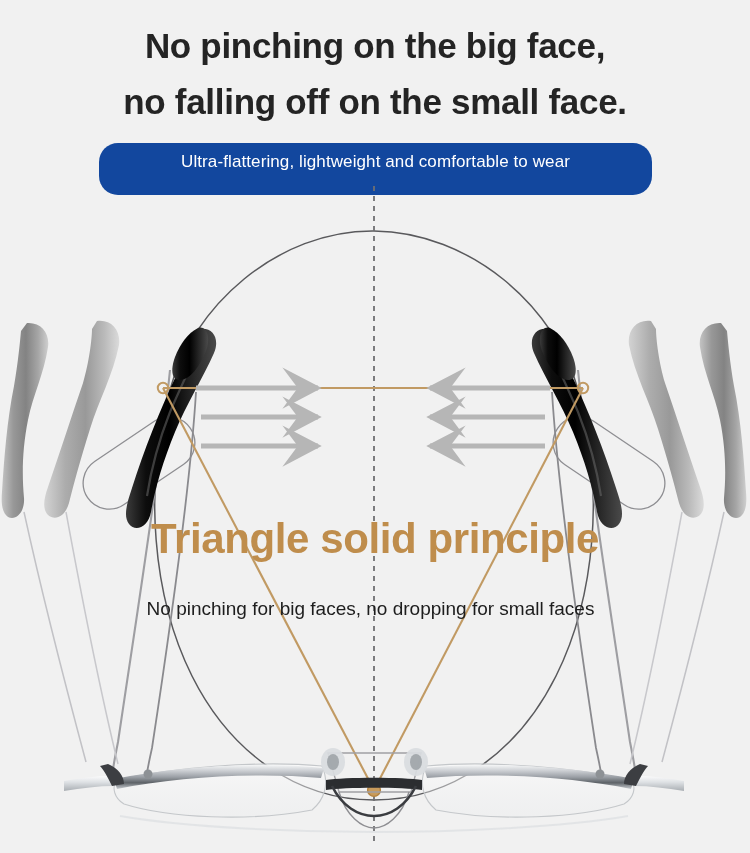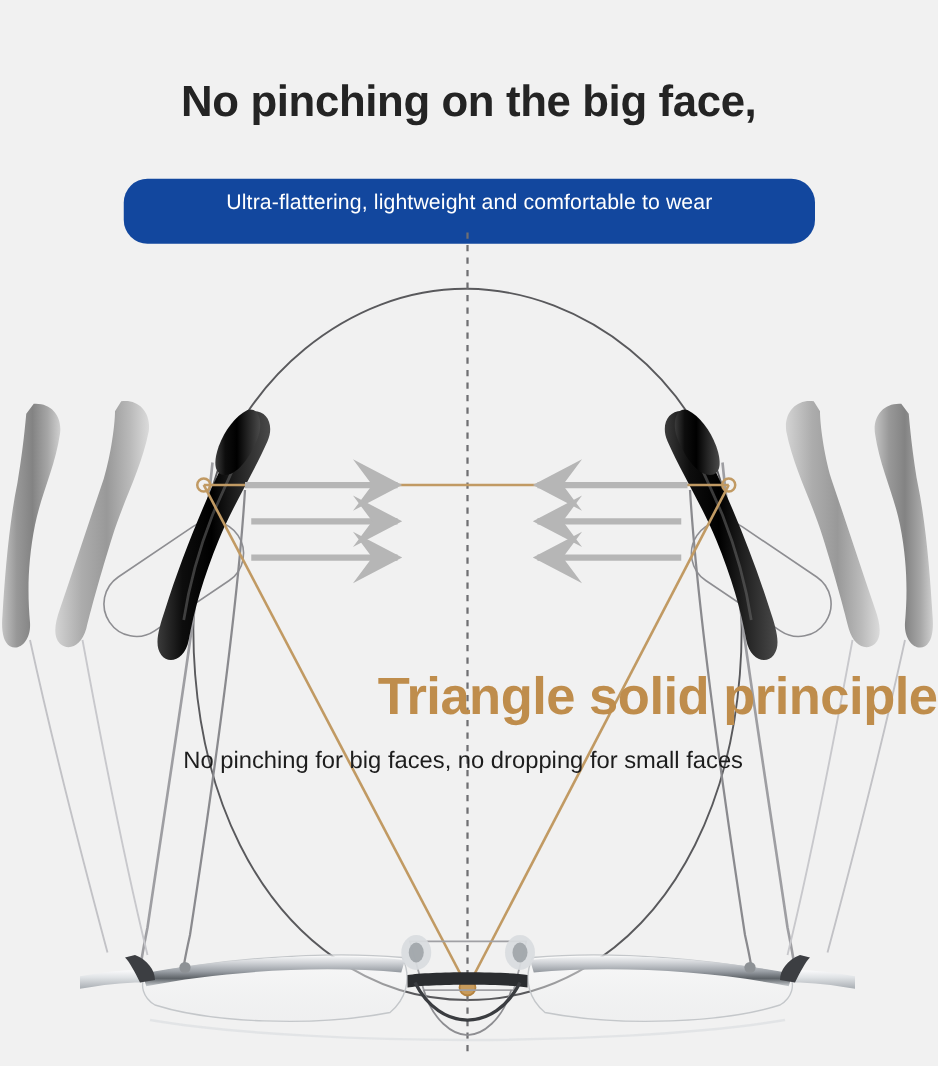--- a/index.html
+++ b/index.html
@@ -25,21 +25,20 @@
     left: 0;
     width: 750px;
     text-align: center;
     color: #242424;
     font-weight: bold;
     font-size: 35px;
     line-height: 44px;
     letter-spacing: -0.3px;
     font-family: "Liberation Sans", sans-serif;
     white-space: nowrap;
-    margin-top: 36px;
   }
   .headline.l1 { top: 24px; }
   .headline.l2 { top: 80px; }
 
   
   .badge {
     position: absolute;
     top: 143px;
     left: 99px;
     width: 553px;
@@ -60,24 +59,24 @@
     position: absolute;
     left: 0;
     top: 0;
     width: 750px;
     height: 853px;
   }
 
   
   .tri-title {
     position: absolute;
-    top: 532px;
+    top: 514px;
     left: 0;
     width: 750px;
-    text-align: right;
+    text-align: center;
     color: #bf8d4c;
     font-weight: bold;
     font-size: 42px;
     line-height: 50px;
     letter-spacing: -0.4px;
     white-space: nowrap;
   }
   .tri-sub {
     position: absolute;
     top: 596px;
@@ -89,20 +88,21 @@
     line-height: 26px;
     white-space: nowrap;
   }
 </style>
 </head>
 <body>
 
 <div id="page">
 
   <div class="headline l1">No pinching on the big face,</div>
+  <div class="headline l2">no falling off on the small face.</div>
 
   <div class="badge">Ultra-flattering, lightweight and comfortable to wear</div>
 
   <svg id="illus" viewBox="0 0 750 853">
     <defs>
 
       <linearGradient id="gBlack" x1="0" y1="0" x2="1" y2="0">
         <stop offset="0%" stop-color="#3b3b3b"></stop>
         <stop offset="22%" stop-color="#0d0d0d"></stop>
         <stop offset="48%" stop-color="#000000"></stop>

